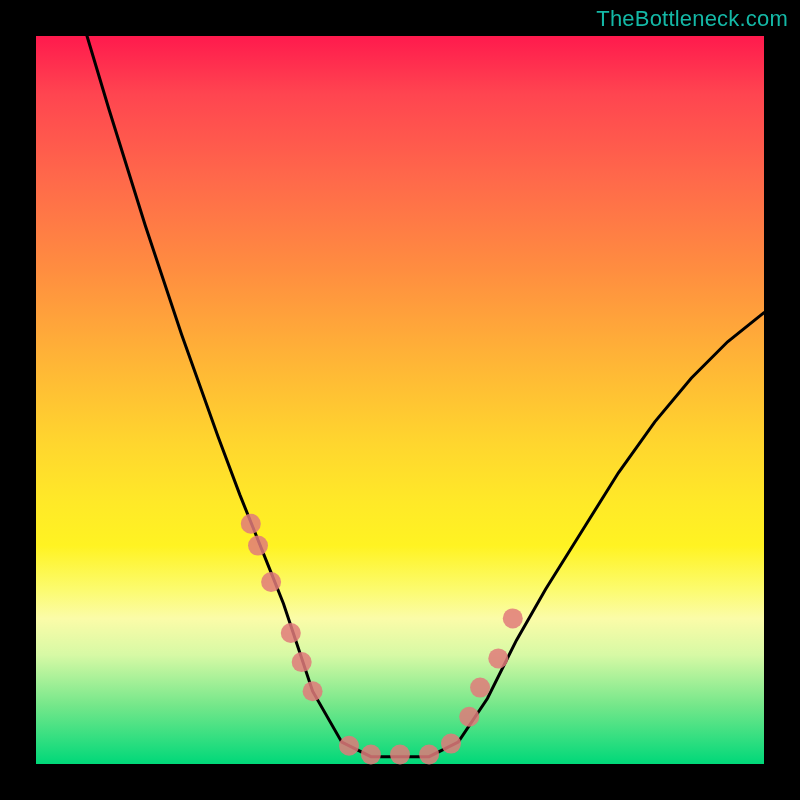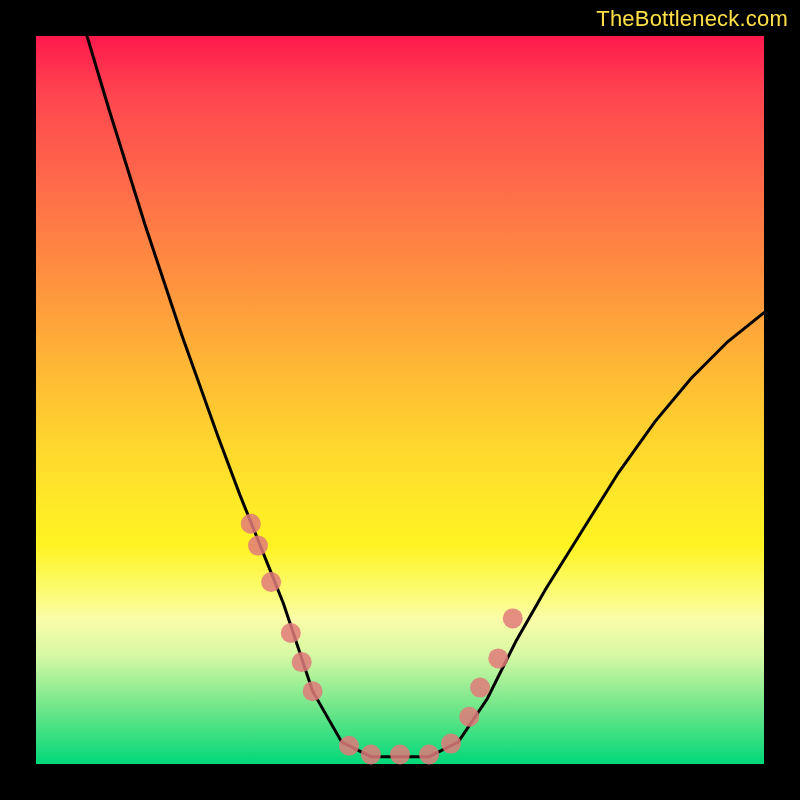--- a/index.html
+++ b/index.html
@@ -35,21 +35,21 @@
       #fcfb6e 76%,
       #fbfca8 80%,
       #d7f9a5 85%,
       #74e78a 92%,
       #00d879 100%);
   }
   .watermark {
     position: absolute;
     top: 6px;
     right: 12px;
-    color: #fde047;
+    color: #14b8a6;
     font-size: 22px;
     letter-spacing: 0.2px;
     font-weight: 400;
     user-select: none;
   }
   svg.curve {
     position: absolute;
     left: 0; top: 0;
     width: 728px;
     height: 728px;

